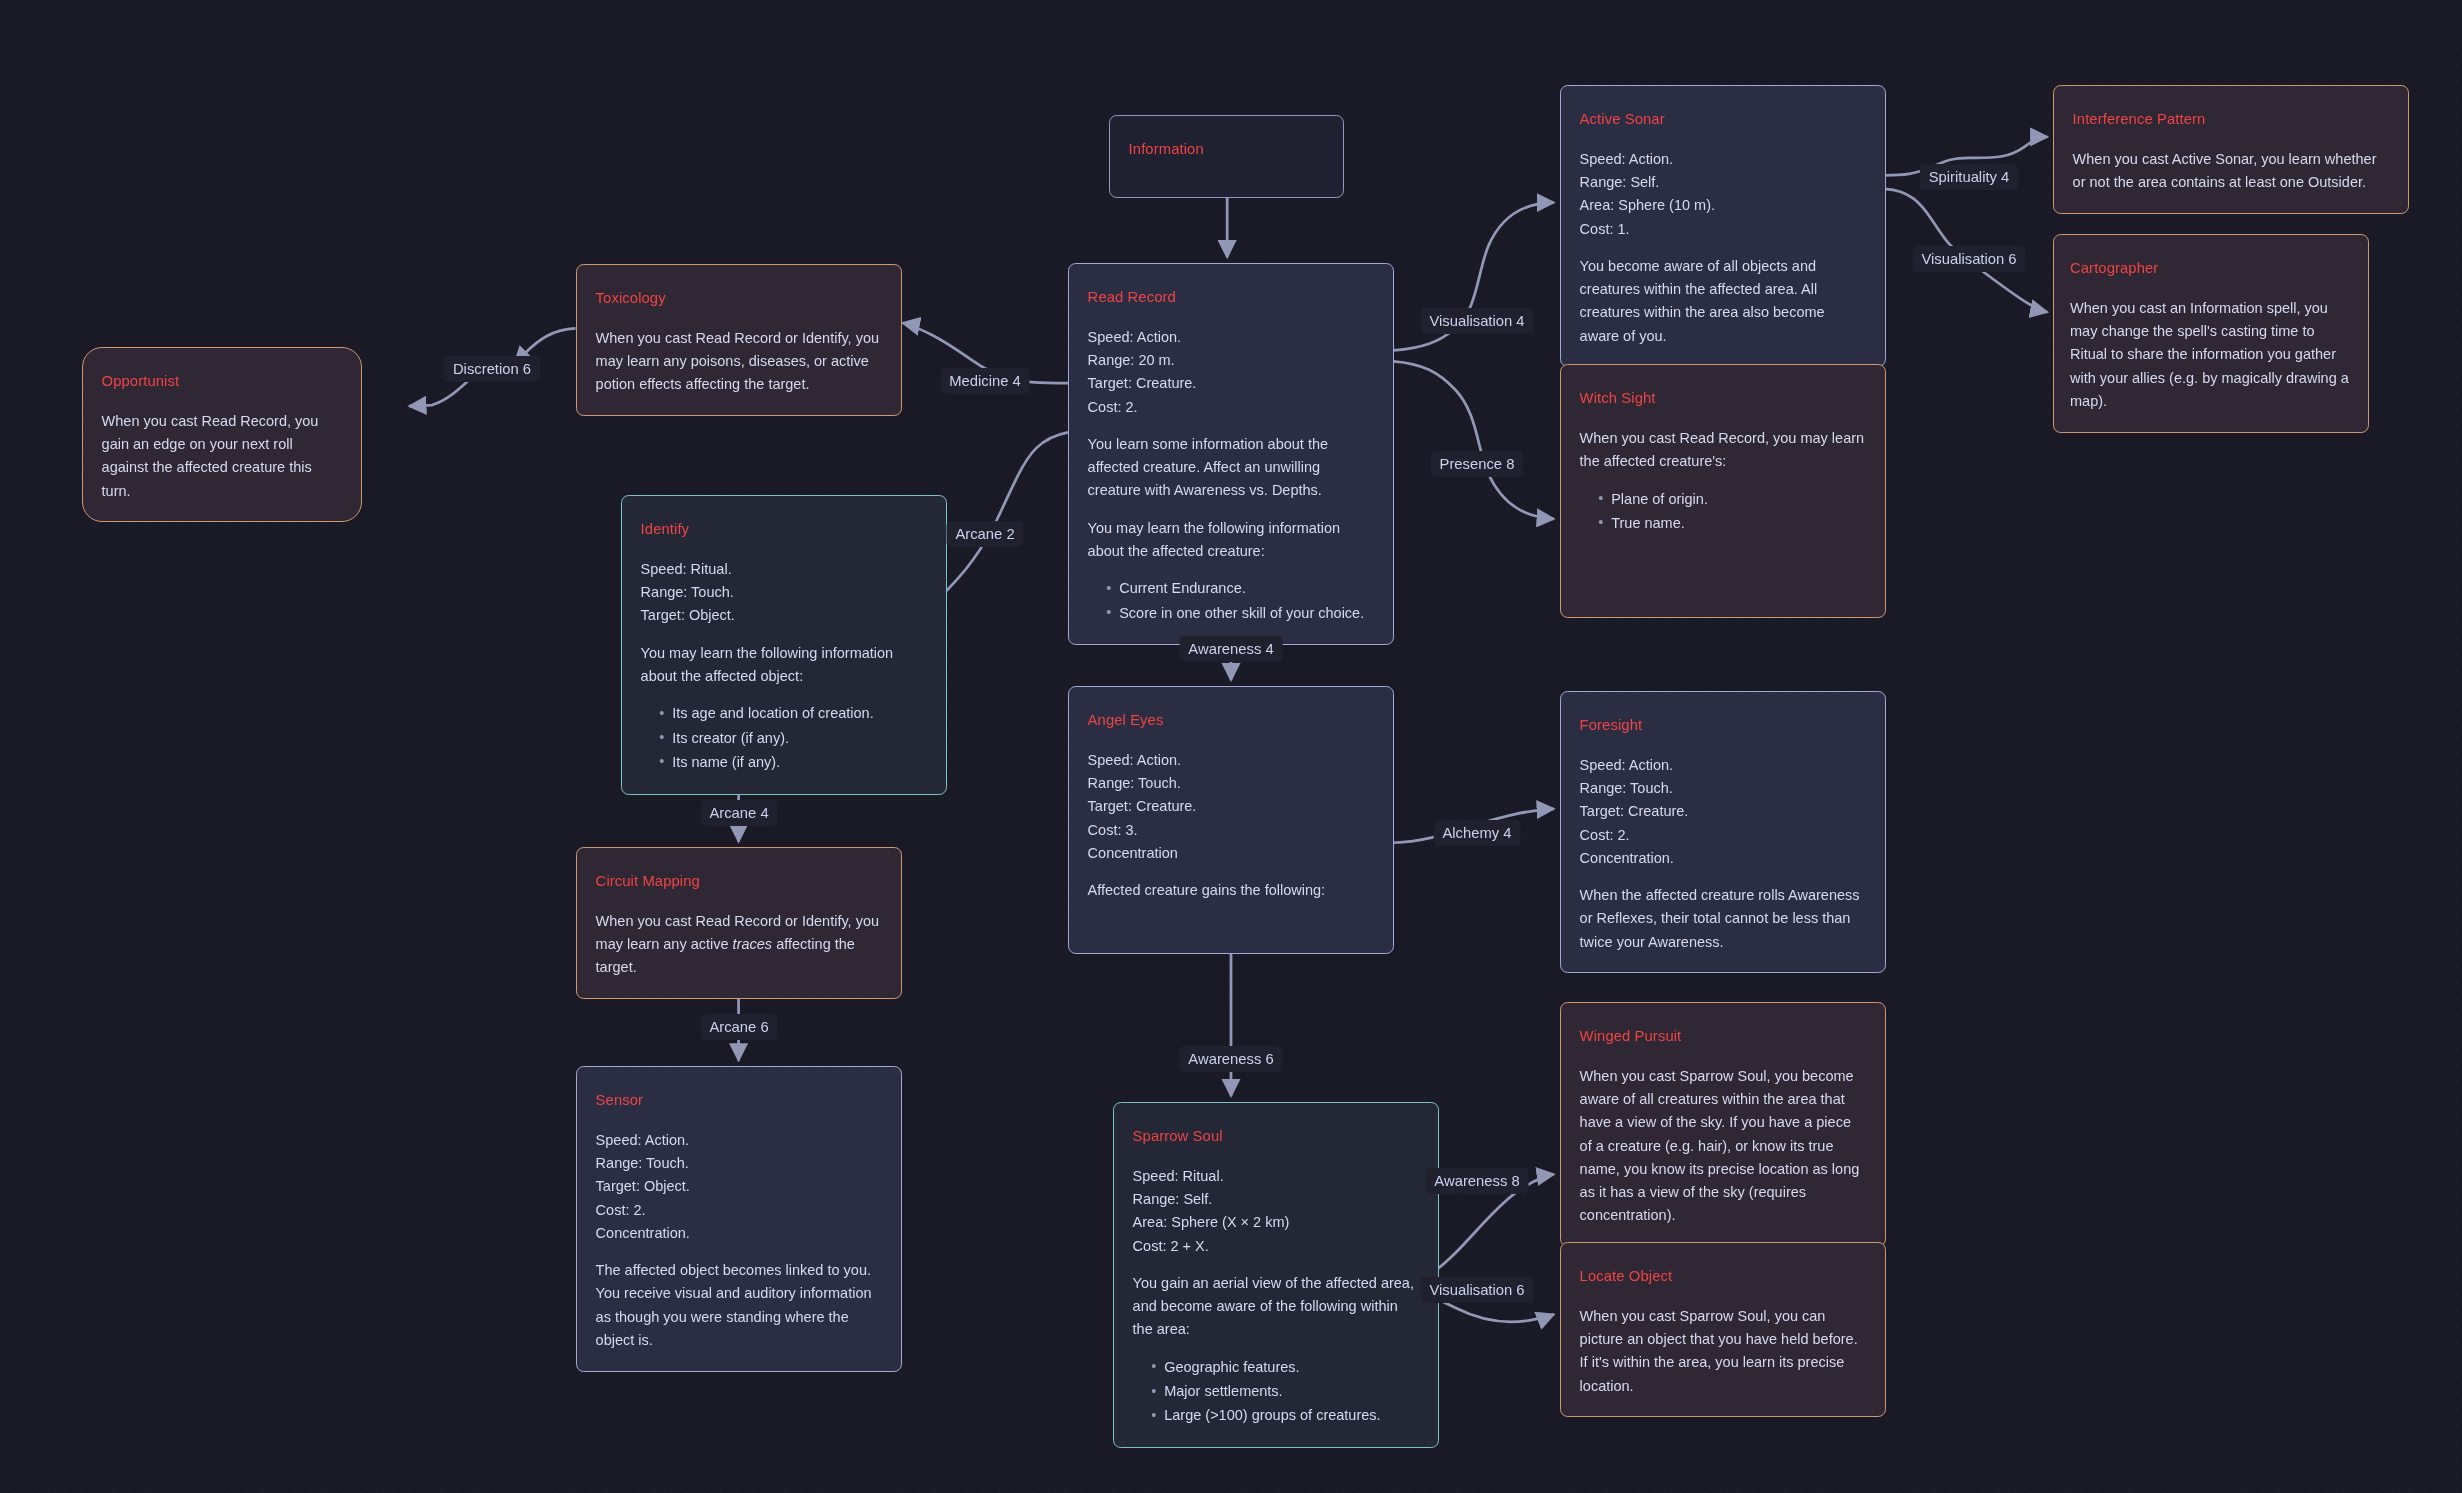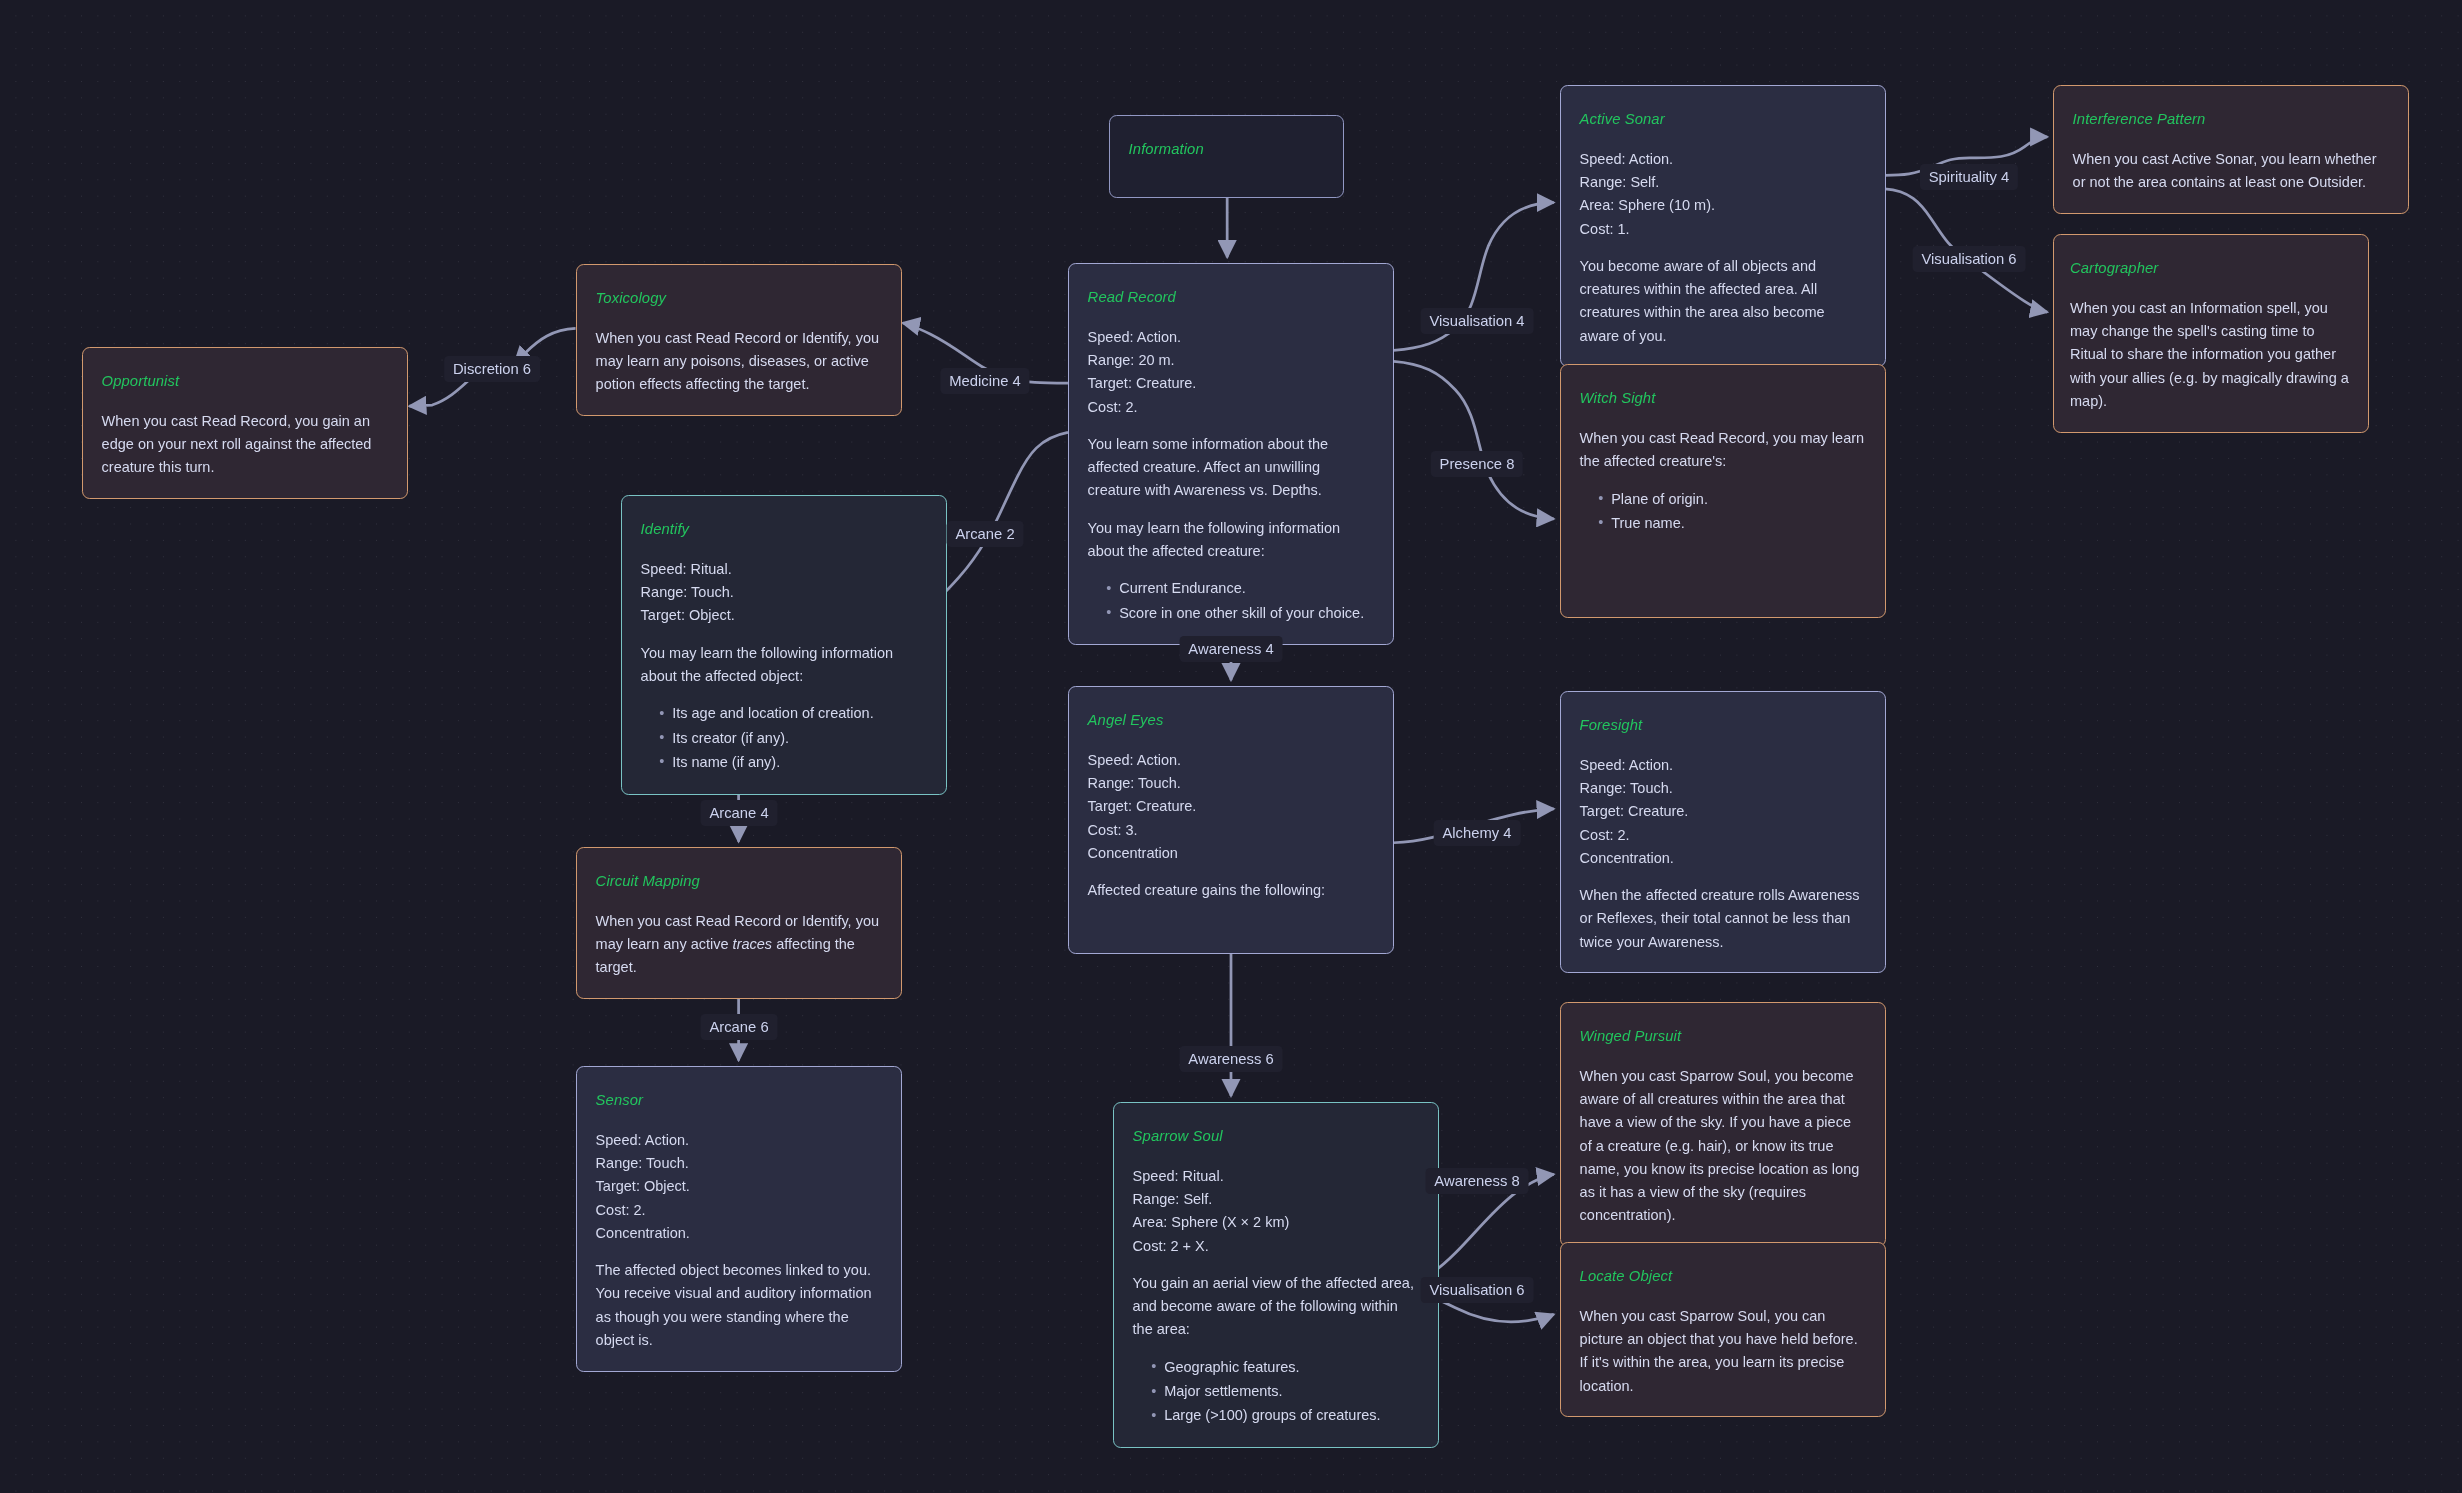--- a/index.html
+++ b/index.html
@@ -24,24 +24,23 @@
     border-radius:7.7px;
     border:1.6px solid #9da2cf;
     background:#2b2d42;
     padding:22px 18.6px 18.6px 18.6px;
     color:#d6daf0;
     font-size:14.5px;
     line-height:1.60;
   }
   .node .title{
     font-size:14.8px;
-    color:#22c55e;
+    color:#ef4444;
     margin:0 0 16.4px 0;
     letter-spacing:0.1px;
-    font-style:italic;
   }
   .node p{margin:0 0 0 0;}
   .node .blk{margin-bottom:14.2px;}
   .node .blk:last-child{margin-bottom:0;}
   .node ul{
     margin:0;padding:0 0 0 18.6px;list-style:none;
   }
   .node li{
     position:relative;
     margin:0 0 1.1px 0;
@@ -134,21 +133,21 @@
         <p class="blk">You may learn the following information about the affected creature:</p>
         <ul class="blk">
           <li>Current Endurance.</li>
           <li>Score in one other skill of your choice.</li>
         </ul>
       </div>
       <div class="node v-orange" style="left: 576px; top: 264px; width: 326px; min-height: 106px;">
         <div class="title">Toxicology</div>
         <p class="blk">When you cast Read Record or Identify, you may learn any poisons, diseases, or active potion effects affecting the target.</p>
       </div>
-      <div class="node v-orange" style="left: 82px; top: 347px; width: 326px; min-height: 118px;">
+      <div class="node v-orange" style="left: 82px; top: 347px; width: 280px; min-height: 118px; border-radius: 20px;">
         <div class="title">Opportunist</div>
         <p class="blk">When you cast Read Record, you gain an edge on your next roll against the affected creature this turn.</p>
       </div>
       <div class="node v-teal" style="left: 576px; top: 495px; width: 326px; min-height: 276px;">
         <div class="title">Identify</div>
         <div class="blk">
           <p>Speed: Ritual.</p>
           <p>Range: Touch.</p>
           <p>Target: Object.</p>
         </div>

